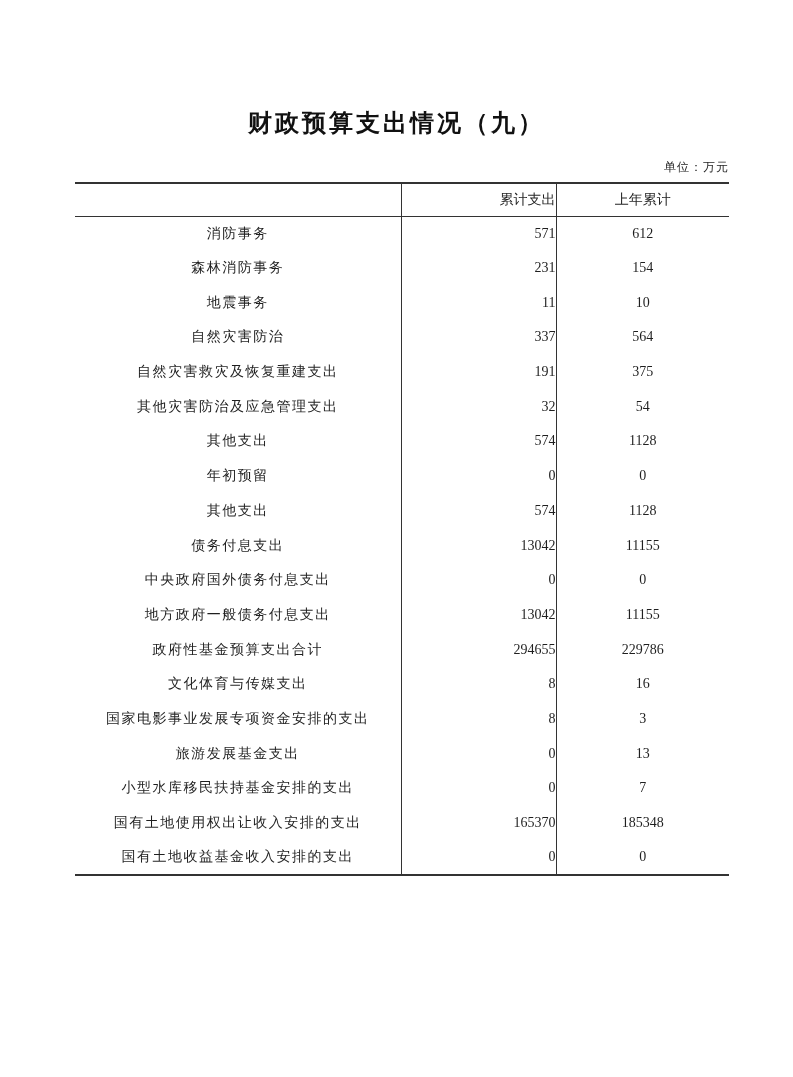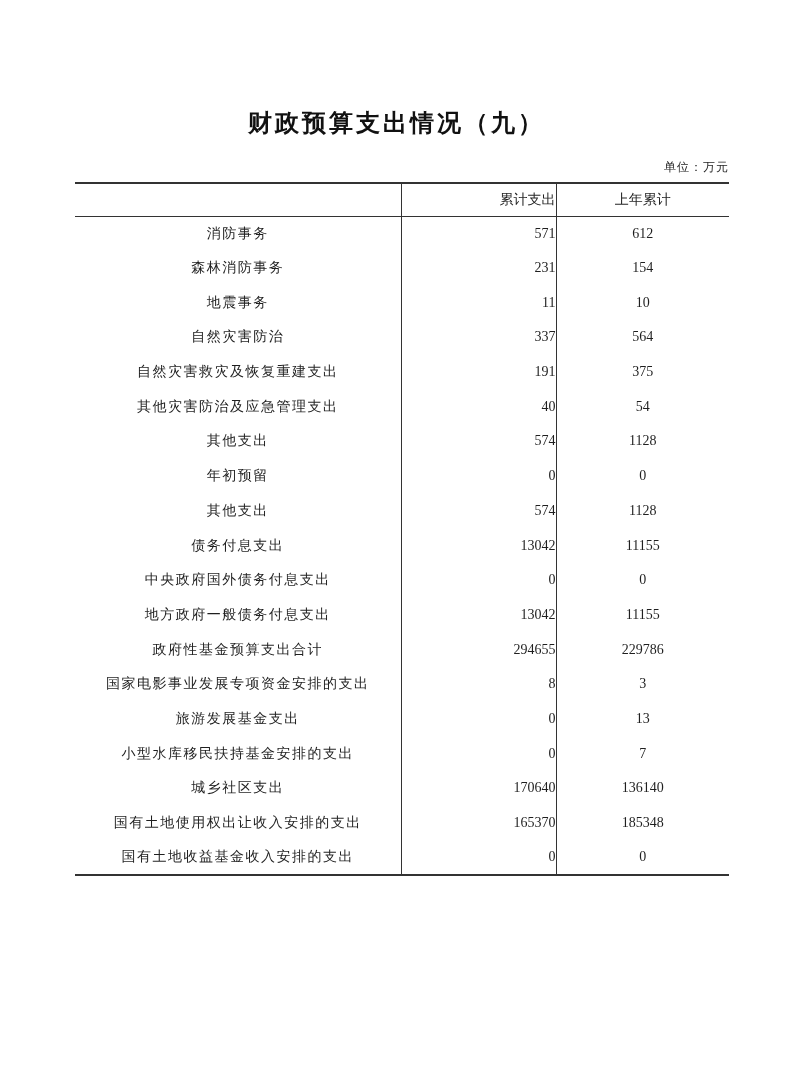--- a/index.html
+++ b/index.html
@@ -96,21 +96,21 @@
     <td class="col-c2">337</td>
     <td class="col-c3">564</td>
   </tr>
         <tr>
     <td class="col-c1">自然灾害救灾及恢复重建支出</td>
     <td class="col-c2">191</td>
     <td class="col-c3">375</td>
   </tr>
         <tr>
     <td class="col-c1">其他灾害防治及应急管理支出</td>
-    <td class="col-c2">40</td>
+    <td class="col-c2">32</td>
     <td class="col-c3">54</td>
   </tr>
         <tr>
     <td class="col-c1">其他支出</td>
     <td class="col-c2">574</td>
     <td class="col-c3">1128</td>
   </tr>
         <tr>
     <td class="col-c1">年初预留</td>
     <td class="col-c2">0</td>
@@ -135,38 +135,38 @@
     <td class="col-c1">地方政府一般债务付息支出</td>
     <td class="col-c2">13042</td>
     <td class="col-c3">11155</td>
   </tr>
         <tr>
     <td class="col-c1">政府性基金预算支出合计</td>
     <td class="col-c2">294655</td>
     <td class="col-c3">229786</td>
   </tr>
         <tr>
+    <td class="col-c1">文化体育与传媒支出</td>
+    <td class="col-c2">8</td>
+    <td class="col-c3">16</td>
+  </tr>
+        <tr>
     <td class="col-c1">国家电影事业发展专项资金安排的支出</td>
     <td class="col-c2">8</td>
     <td class="col-c3">3</td>
   </tr>
         <tr>
     <td class="col-c1">旅游发展基金支出</td>
     <td class="col-c2">0</td>
     <td class="col-c3">13</td>
   </tr>
         <tr>
     <td class="col-c1">小型水库移民扶持基金安排的支出</td>
     <td class="col-c2">0</td>
     <td class="col-c3">7</td>
-  </tr>
-        <tr>
-    <td class="col-c1">城乡社区支出</td>
-    <td class="col-c2">170640</td>
-    <td class="col-c3">136140</td>
   </tr>
         <tr>
     <td class="col-c1">国有土地使用权出让收入安排的支出</td>
     <td class="col-c2">165370</td>
     <td class="col-c3">185348</td>
   </tr>
         <tr>
     <td class="col-c1">国有土地收益基金收入安排的支出</td>
     <td class="col-c2">0</td>
     <td class="col-c3">0</td>

